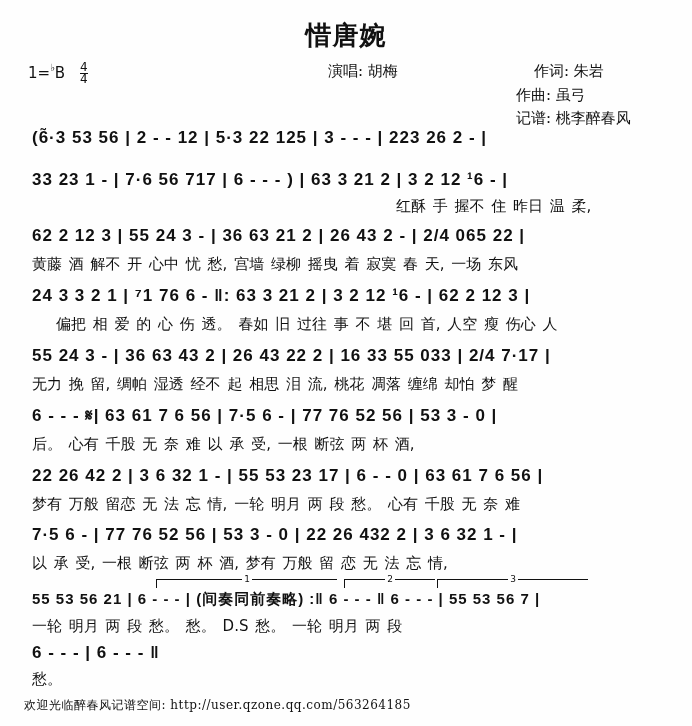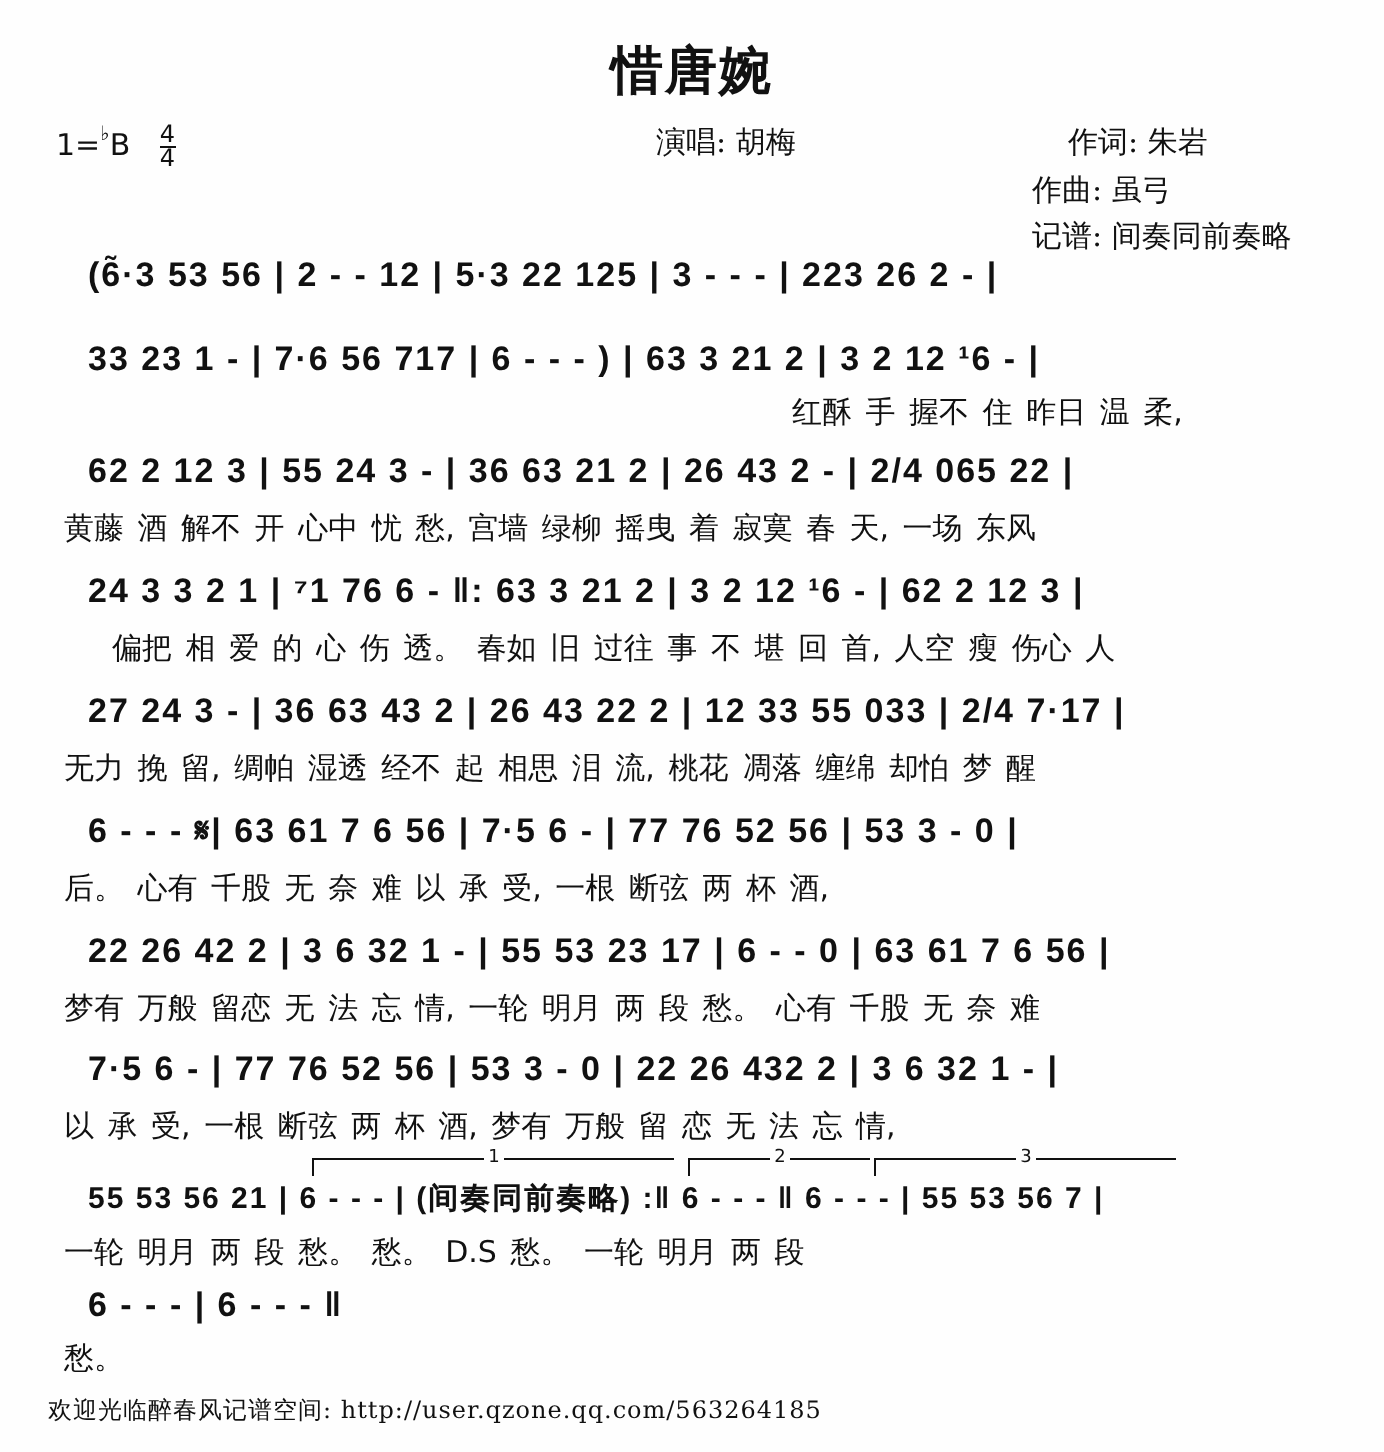--- a/index.html
+++ b/index.html
@@ -6,21 +6,21 @@
   body{width:692px;height:726px;position:relative;overflow:hidden;font-family:"DejaVu Sans",sans-serif;color:#111;}
   .abs{position:absolute;}
   .title{left:0;width:692px;top:18px;text-align:center;font-family:"DejaVu Serif",serif;font-size:26px;font-weight:bold;letter-spacing:1px;}
   .key{left:28px;top:62px;font-size:15px;}
   .key .flat{font-size:10px;vertical-align:top;}
   .timesig{display:inline-block;vertical-align:middle;text-align:center;font-size:12px;line-height:11px;margin-left:10px;}
   .timesig span{display:block;}
   .timesig .num{border-bottom:1px solid #111;}
   .meta{font-family:"DejaVu Serif",serif;font-size:15px;}
   .row{position:absolute;left:0;width:692px;}
-  .notes{position:absolute;left:32px;white-space:nowrap;font-family:"Liberation Sans",sans-serif;font-weight:bold;font-size:17px;letter-spacing:1px;margin-left:12px;}
+  .notes{position:absolute;left:32px;white-space:nowrap;font-family:"Liberation Sans",sans-serif;font-weight:bold;font-size:17px;letter-spacing:1px;}
   .lyrics{position:absolute;left:32px;white-space:nowrap;font-family:"DejaVu Sans",sans-serif;font-size:15px;word-spacing:2px;}
   .volta{position:absolute;border-top:1px solid #111;border-left:1px solid #111;height:8px;font-size:9px;text-align:center;line-height:0;}
   .volta span{background:#fefefe;padding:0 2px;position:relative;top:-1px;}
   .footer{left:24px;top:697px;font-family:"DejaVu Serif",serif;font-size:12px;letter-spacing:0.5px;}
 </style>
 </head>
 <body>
 
 <div class="abs title">惜唐婉</div>
 
@@ -28,41 +28,41 @@
   <span>1=</span><span class="flat">♭</span><span>B</span>
   <span class="timesig">
     <span class="num">4</span>
     <span>4</span>
   </span>
 </div>
 
 <div class="abs meta" style="left:328px;top:62px;">演唱: 胡梅</div>
 <div class="abs meta" style="left:534px;top:62px;">作词: 朱岩</div>
 <div class="abs meta" style="left:516px;top:86px;">作曲: 虽弓</div>
-<div class="abs meta" style="left:516px;top:109px;">记谱: 间奏同前奏略</div>
+<div class="abs meta" style="left:516px;top:109px;">记谱: 桃李醉春风</div>
 
 <div>
   <div class="row" style="top:128px;">
     <div class="notes" style="top:0;">(6̃·3 53 56 | 2 - - 12 | 5·3 22 125 | 3 - - - | 223 26 2 - |</div>
     <div class="lyrics" style="top:30px;"></div>
   </div>
   <div class="row" style="top:170px;">
     <div class="notes" style="top:0;">33 23 1 - | 7·6 56 717 | 6 - - - ) | 63 3 21 2 | 3 2 12 ¹6 - |</div>
     <div class="lyrics" style="top:27px;left:396px;">红酥 手 握不 住   昨日 温   柔,</div>
   </div>
   <div class="row" style="top:226px;">
     <div class="notes" style="top:0;">62 2 12 3 | 55 24 3 - | 36 63 21 2 | 26 43 2 - | 2/4 065 22 |</div>
     <div class="lyrics" style="top:29px;">黄藤 酒 解不 开   心中 忧   愁,   宫墙 绿柳 摇曳 着   寂寞 春   天,   一场 东风</div>
   </div>
   <div class="row" style="top:286px;">
     <div class="notes" style="top:0;">24 3 3 2 1 | ⁷1 76 6 - ‖: 63 3 21 2 | 3 2 12 ¹6 - | 62 2 12 3 |</div>
     <div class="lyrics" style="top:29px;margin-left:24px;">偏把 相 爱 的 心   伤 透。   春如 旧 过往 事   不 堪 回   首,   人空 瘦 伤心 人</div>
   </div>
   <div class="row" style="top:346px;">
-    <div class="notes" style="top:0;">27 24 3 - | 36 63 43 2 | 26 43 22 2 | 12 33 55 033 | 2/4 7·17 |</div>
+    <div class="notes" style="top:0;">55 24 3 - | 36 63 43 2 | 26 43 22 2 | 16 33 55 033 | 2/4 7·17 |</div>
     <div class="lyrics" style="top:29px;">无力 挽   留,   绸帕 湿透 经不 起   相思 泪   流,   桃花 凋落 缠绵 却怕   梦   醒</div>
   </div>
   <div class="row" style="top:406px;">
     <div class="notes" style="top:0;">6 - - - 𝄋| 63 61 7 6 56 | 7·5 6 - | 77 76 52 56 | 53 3 - 0 |</div>
     <div class="lyrics" style="top:29px;">后。   心有 千股 无 奈 难   以   承 受,   一根 断弦 两   杯   酒,</div>
   </div>
   <div class="row" style="top:466px;">
     <div class="notes" style="top:0;">22 26 42 2 | 3 6 32 1 - | 55 53 23 17 | 6 - - 0 | 63 61 7 6 56 |</div>
     <div class="lyrics" style="top:29px;">梦有 万般 留恋   无 法 忘   情,   一轮 明月 两   段   愁。   心有 千股 无 奈 难</div>
   </div>

